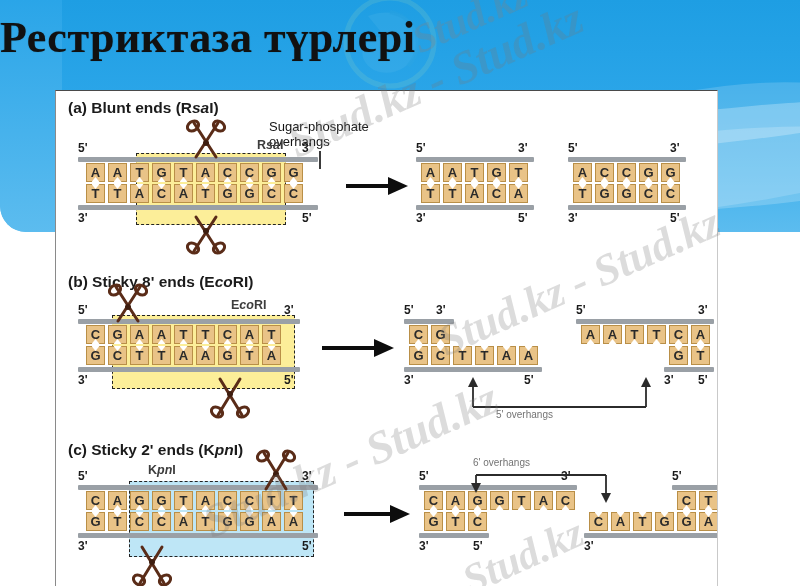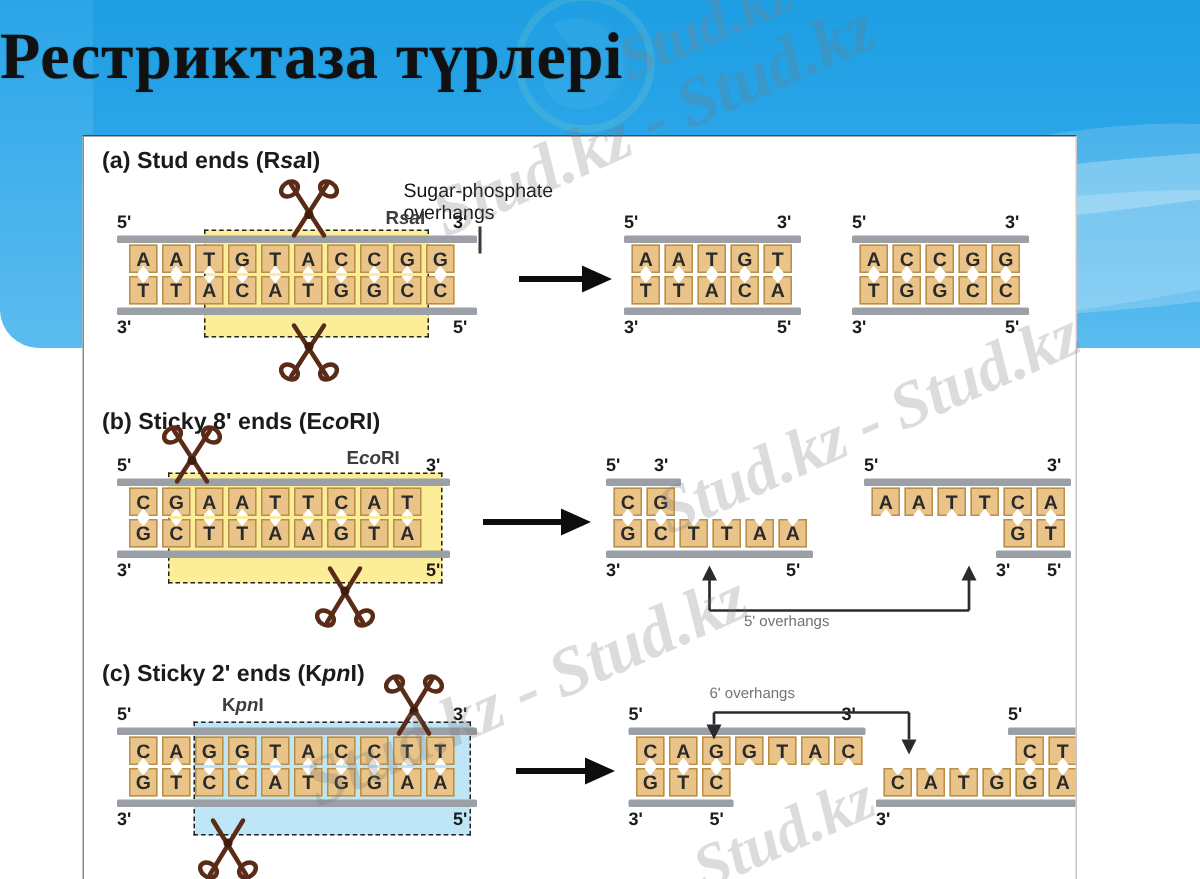--- a/index.html
+++ b/index.html
@@ -185,21 +185,21 @@
     <path d="M38 22 C70 10, 96 30, 86 58 C78 82, 44 86, 34 66 C28 52, 40 40, 56 44" fill="#6fc3e8" opacity="0.75"></path>
     <path d="M60 18 C88 24, 96 52, 78 72" fill="none" stroke="#3fa8d8" stroke-width="4" opacity="0.7"></path>
   </svg>
 
   <div class="title">Рестриктаза түрлері</div>
 
   <div class="panel">
 
     <div class="section" style="left:12px; top:8px;">
       <div class="sec-head">
-        <span>(a) Stud ends (R</span><span class="ital">sa</span><span>I)</span>
+        <span>(a) Blunt ends (R</span><span class="ital">sa</span><span>I)</span>
       </div>
     </div>
 
     <div class="callout" style="left:213px; top:28px;">
       <div>Sugar-phosphate</div>
       <div>overhangs</div>
     </div>
     <div class="leader" style="left:263px; top:60px; width:1.6px; height:18px;"></div>
 
     <div class="enz" style="left:180px; top:47px;margin-left:21px;">

